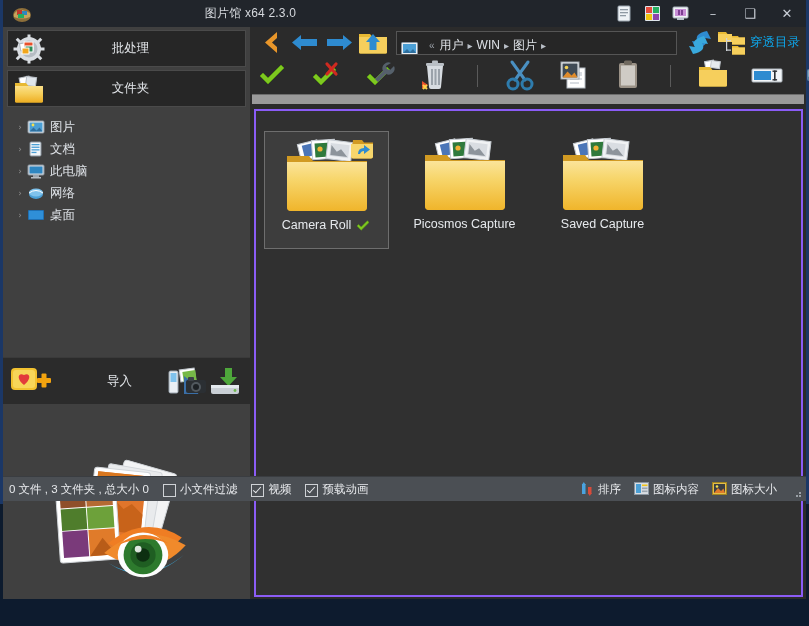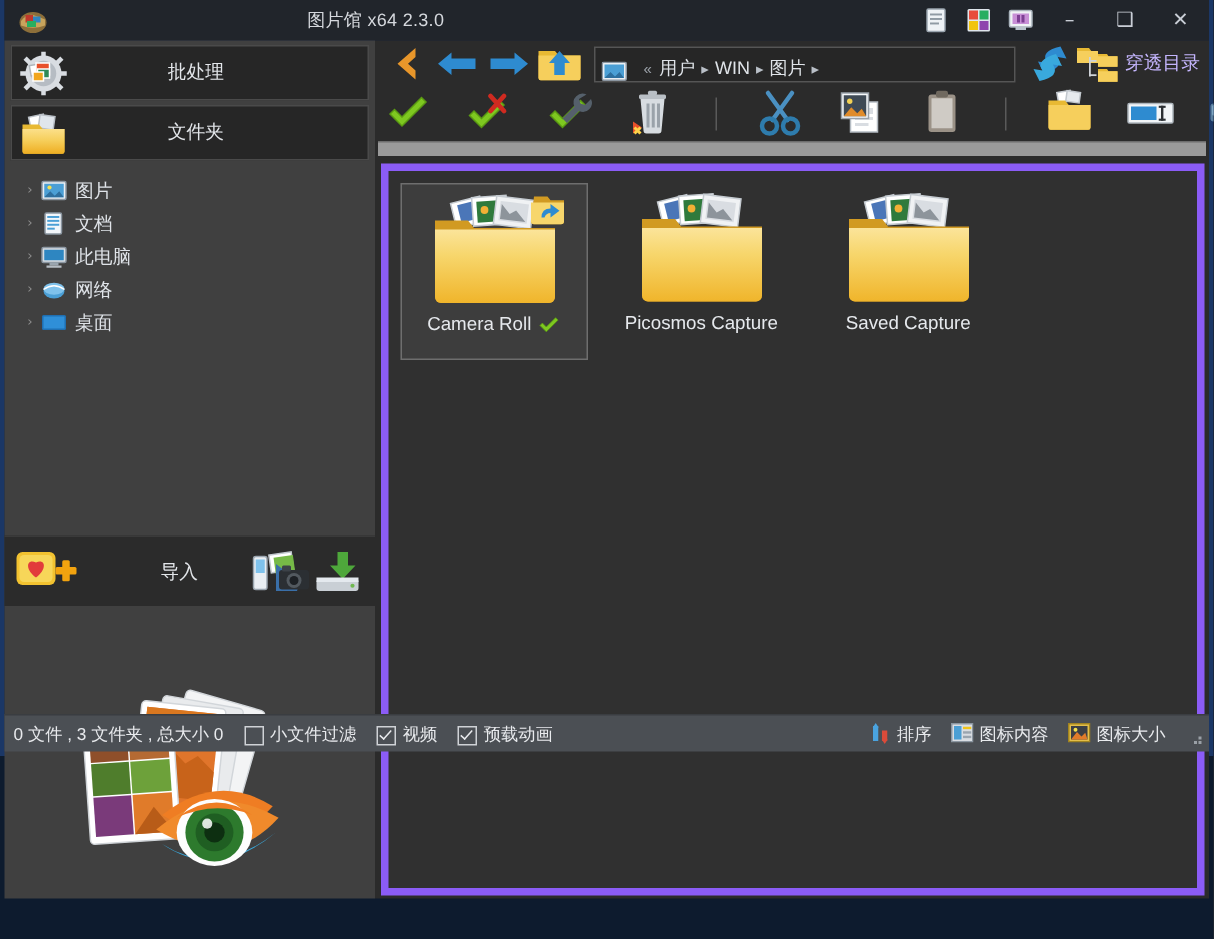--- a/index.html
+++ b/index.html
@@ -87,35 +87,35 @@
   .nav-ico{position:relative;flex:0 0 auto;}
   .addressbar{
     flex:1 1 auto;height:22px;background:#262626;border:1px solid #555;
     display:flex;align-items:flex-end;margin:0 6px;padding-left:4px;overflow:hidden;
   }
   .ab-ico{width:17px;height:13px;position:relative;flex:0 0 auto;margin-right:6px;}
   .crumb{color:#dfe3e8;font-size:12px;white-space:nowrap;}
   .crumb .sep{color:#9aa0a8;font-size:10px;padding:0 5px;}
   .crumb .chev{color:#b9bfc7;font-size:10px;padding:0 4px;}
   .pen-btn{display:flex;align-items:center;flex:0 0 auto;margin-right:2px;}
-  .pen-lbl{color:#c4b5fd;font-size:12.5px;margin-left:3px;}
+  .pen-lbl{color:#0ea5e9;font-size:12.5px;margin-left:3px;}
 
   .toolrow{height:35px;display:flex;align-items:center;padding:0 6px;gap:20px;}
   .tool{width:34px;height:33px;position:relative;flex:0 0 auto;cursor:default;}
   .tsep{width:1px;height:22px;background:#5a5a5a;margin:0 5px;flex:0 0 auto;}
   .export-lbl{color:#e1e5ea;font-size:12.5px;margin-left:2px;}
 
   .hscroll{
     height:9px;background:#9a9a9a;margin:1px 2px 0 2px;border-top:1px solid #6d6d6d;
   }
 
   .filearea{
     position:absolute;left:4px;top:82px;right:3px;bottom:2px;
-    background:#303030;border:5px solid #8b5cf6;
-    padding:8px 0 0 8px;
+    background:#303030;border:2px solid #8b5cf6;
+    padding:20px 0 0 8px;
   }
   .grid{display:flex;flex-wrap:wrap;gap:0;}
   .fitem{
     width:125px;height:118px;display:flex;flex-direction:column;
     align-items:center;justify-content:flex-start;padding-top:6px;
     box-sizing:border-box;cursor:default;margin-right:13px;
   }
   .fitem.sel{background:#3d3d3d;border:1px solid #6e6e6e;}
   .fitem .thumb{width:96px;height:78px;position:relative;}
   .fitem .fname{

